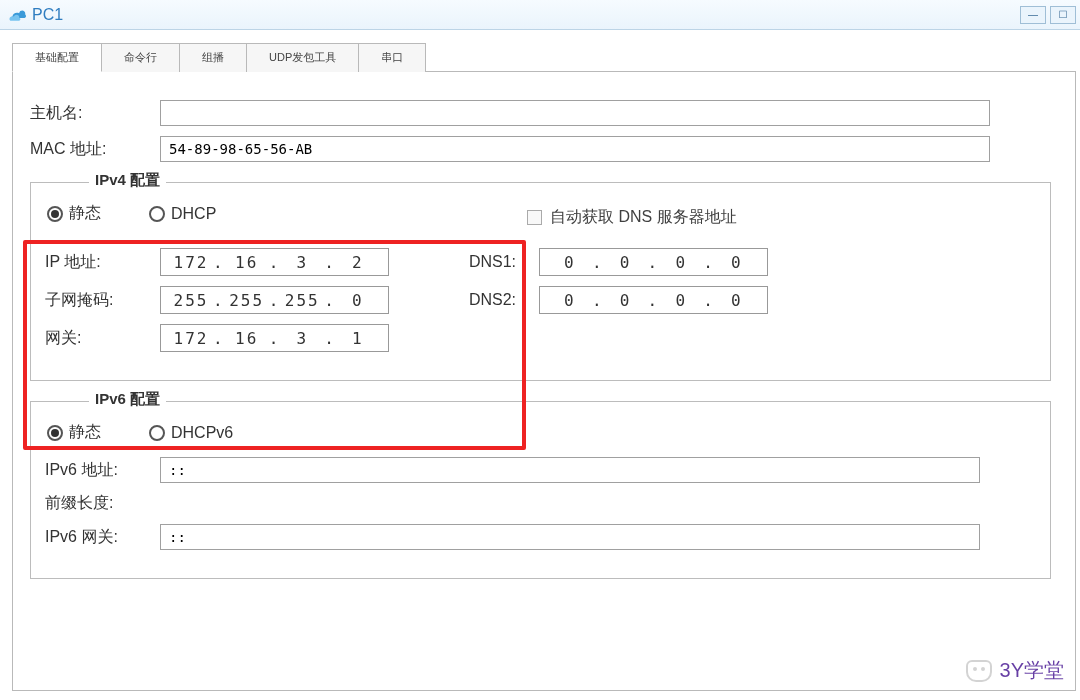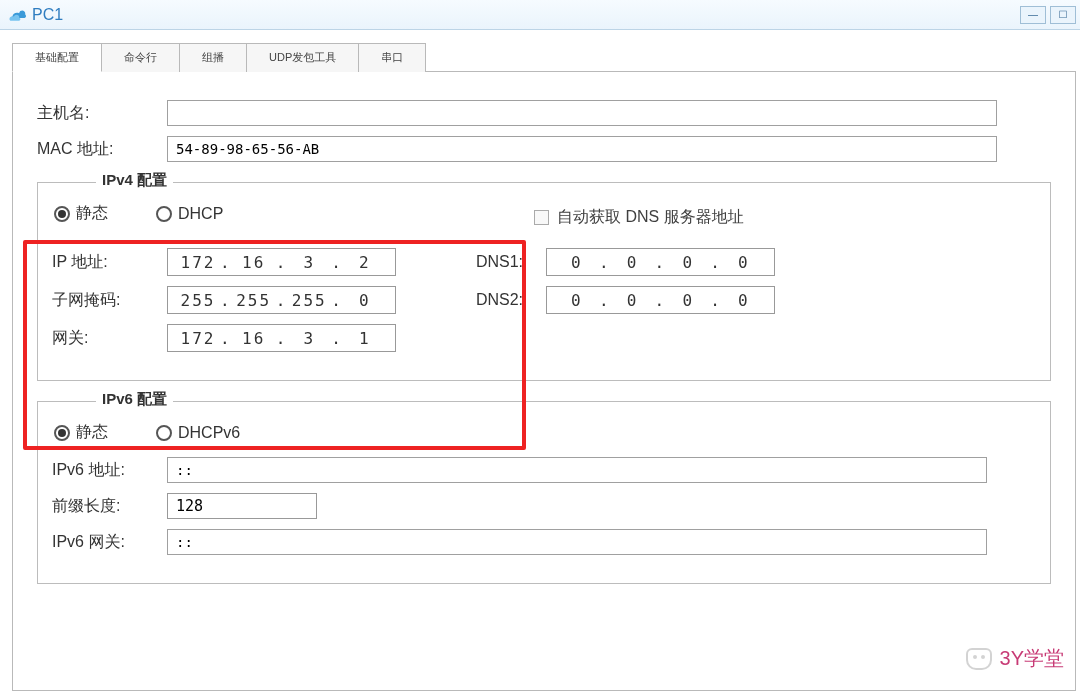--- a/index.html
+++ b/index.html
@@ -62,21 +62,21 @@
     top: 1px;
   }
   .tab.active {
     background: #fff;
     font-weight: 500;
     border-bottom: 1px solid #fff;
     z-index: 2;
   }
   .panel {
     border: 1px solid #b9b9b9;
-    padding: 18px 24px 18px 24px;
+    padding: 18px 24px 18px 17px;
     background: #fff;
     min-height: 620px;
   }
   .row {
     display: flex;
     align-items: center;
     margin: 10px 0;
     gap: 0;
   }
   .lbl {
@@ -161,22 +161,22 @@
   .small-input {
     width: 150px; height: 26px;
     border: 1px solid #999;
     padding: 2px 8px;
     font-family: Consolas, monospace;
     font-size: 15px;
   }
   .watermark {
     position: absolute;
     right: 16px;
-    bottom: 28px;
-    color: #be185d;
+    bottom: 16px;
+    color: #4c1d95;
     font-size: 20px;
     display: flex;
     align-items: center;
     gap: 8px;
     opacity: 0.85;
     pointer-events: none;
   }
   .wm-icon {
     width: 26px; height: 22px; border: 2px solid #ccc; border-radius: 6px 6px 10px 10px;
     position: relative;
@@ -328,21 +328,20 @@
           <span>DHCPv6</span>
         </span>
       </div>
 
       <div class="row">
         <span class="sublbl">IPv6 地址:</span>
         <input class="text-input" style="max-width: 820px;" value="::">
       </div>
       <div class="row">
         <span class="sublbl">前缀长度:</span>
-        <input class="small-input" value="128" style="">
       </div>
       <div class="row">
         <span class="sublbl">IPv6 网关:</span>
         <input class="text-input" style="max-width: 820px;" value="::">
       </div>
     </div>
 
   </div>
 </div>
 

